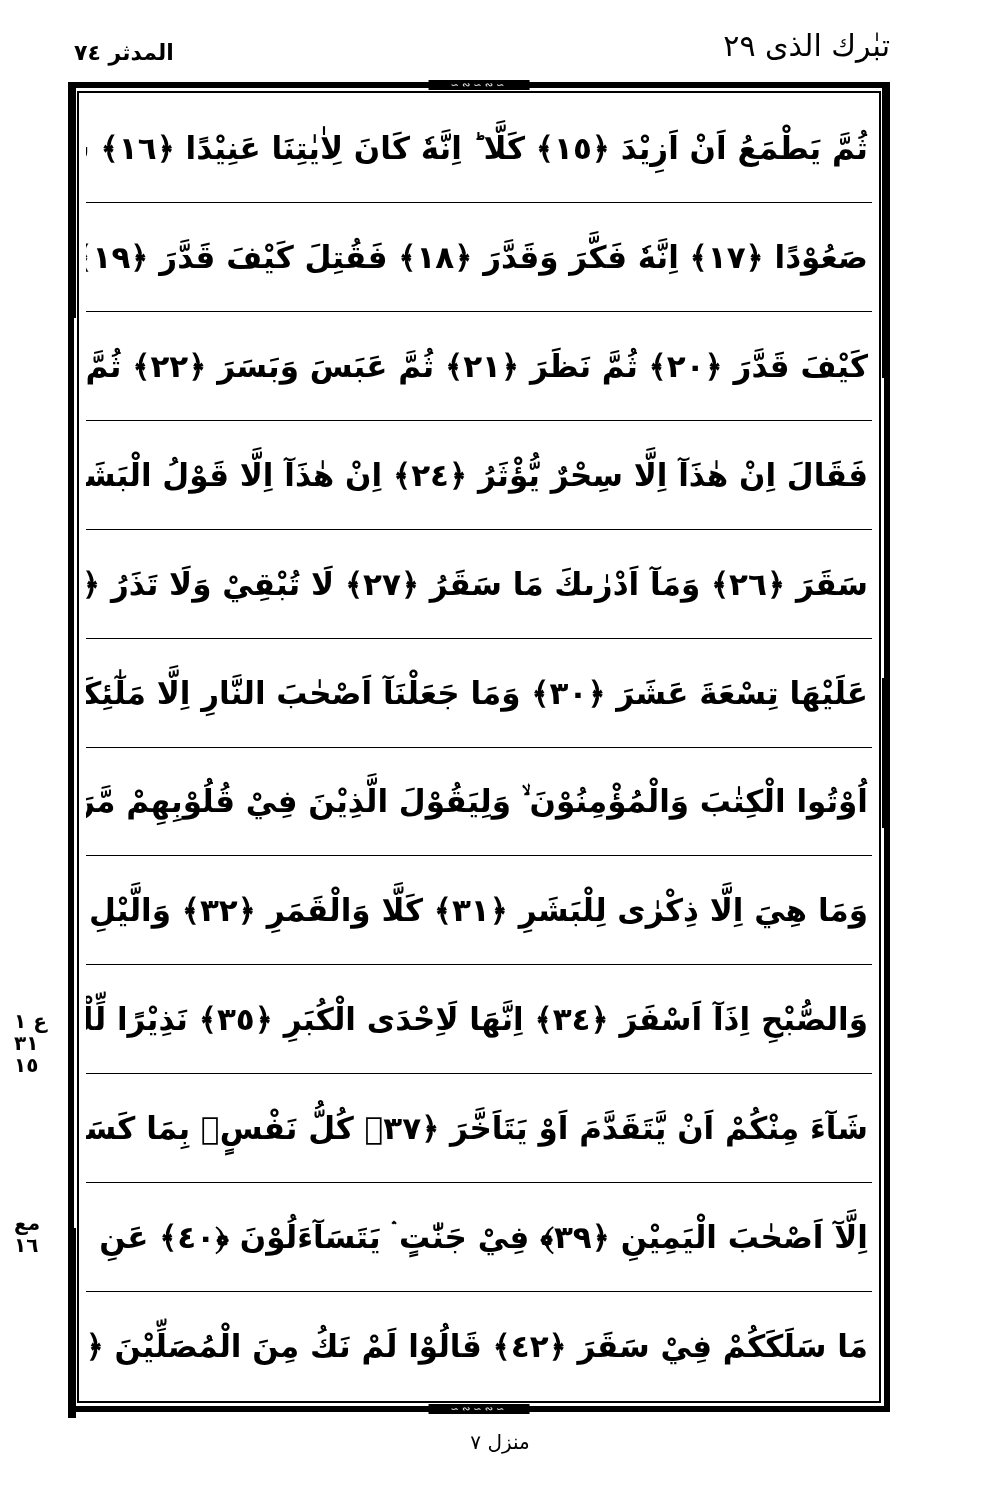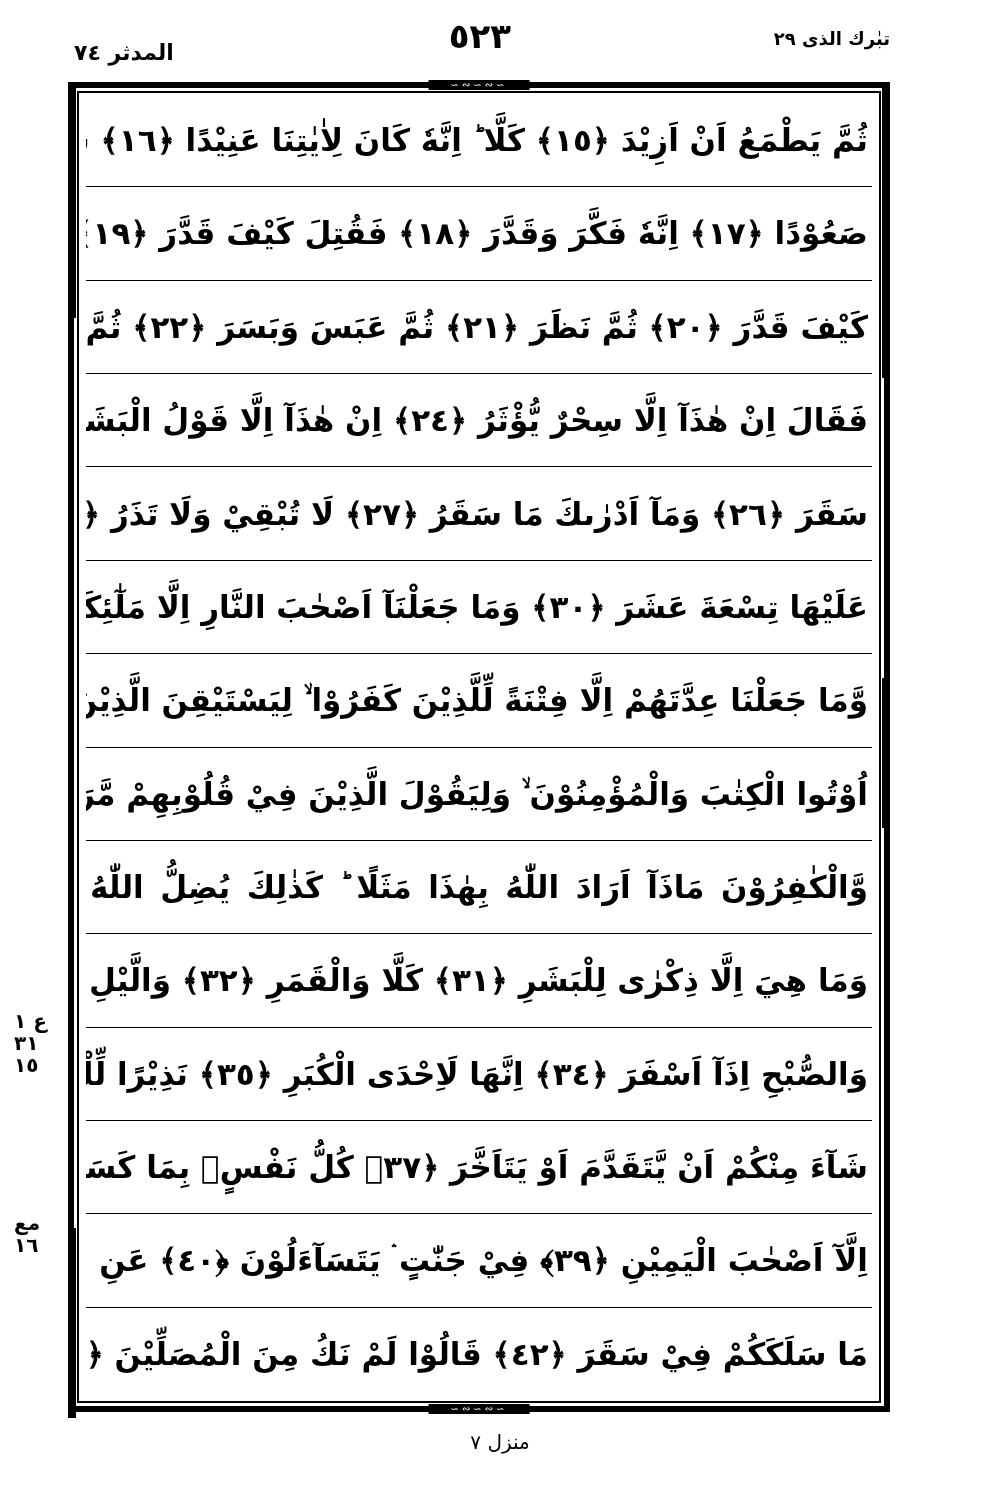--- a/index.html
+++ b/index.html
@@ -3,21 +3,21 @@
 <meta charset="utf-8">
 <style>
   html, body { margin: 0; padding: 0; }
   body {
     width: 1000px; height: 1485px; background: #ffffff; position: relative;
     overflow: hidden; font-family: "DejaVu Sans", sans-serif; color: #000;
   }
   .header { position: absolute; top: 14px; left: 70px; width: 820px; height: 66px; }
   .hdr-left { position: absolute; left: 4px; top: 26px; font-size: 22px; font-weight: bold; direction: rtl; }
   .hdr-center { position: absolute; left: 0; right: 0; top: 2px; text-align: center; font-size: 34px; font-weight: bold; }
-  .hdr-right { position: absolute; right: 0; top: 14px; font-size: 18px; font-weight: bold; direction: rtl; text-align: right; }
+  .hdr-right { position: absolute; right: 0; top: 14px; font-size: 30px; font-weight: normal; direction: rtl; text-align: right; }
 
   .frame {
     position: absolute; left: 68px; top: 82px; width: 822px; height: 1330px;
     box-sizing: border-box; border: 6px solid #000; background: #fff;
   }
   .frame::before {
     content: ""; position: absolute; inset: 3px; border: 2px solid #000; pointer-events: none;
   }
   .orn-top, .orn-bottom {
     position: absolute; left: 50%; transform: translateX(-50%);
@@ -44,21 +44,20 @@
   .margin-note {
     position: absolute; font-size: 20px; font-weight: bold; direction: rtl; text-align: left; line-height: 1.1;
   }
   .footer { position: absolute; top: 1430px; left: 0; right: 0; text-align: center; font-size: 20px; font-weight: normal; direction: rtl; }
 </style>
 </head>
 <body>
 
 <div class="header">
   <div class="hdr-left">المدثر ٧٤</div>
-  <div class="hdr-center">٥٢٣</div>
   <div class="hdr-right">تبٰرك الذى ٢٩</div>
 </div>
 
 <div class="frame">
   <div class="orn-top">∽∾∽∾∽</div>
   <div class="orn-side" style="left:-6px; top:0; height:230px;"></div>
   <div class="orn-side" style="right:-6px; top:0; height:290px;"></div>
   <div class="orn-side" style="right:-6px; top:590px; height:150px;"></div>
   <div class="orn-side" style="left:-6px; top:1140px; height:190px;"></div>
 
@@ -75,27 +74,21 @@
     <div class="line">
         <span class="line-text">فَقَالَ اِنْ هٰذَآ اِلَّا سِحْرٌ يُّؤْثَرُ ﴿٢٤﴾ اِنْ هٰذَآ اِلَّا قَوْلُ الْبَشَرِ ﴿٢٥﴾ سَاُصْلِيْهِ</span>
       </div>
     <div class="line">
         <span class="line-text">سَقَرَ ﴿٢٦﴾ وَمَآ اَدْرٰىكَ مَا سَقَرُ ﴿٢٧﴾ لَا تُبْقِيْ وَلَا تَذَرُ ﴿٢٨﴾ لَوَّاحَةٌ لِّلْبَشَرِ ﴿٢٩﴾</span>
       </div>
     <div class="line">
         <span class="line-text">عَلَيْهَا تِسْعَةَ عَشَرَ ﴿٣٠﴾ وَمَا جَعَلْنَآ اَصْحٰبَ النَّارِ اِلَّا مَلٰٓئِكَةً</span>
       </div>
     <div class="line">
-        <span class="line-text">وَّمَا جَعَلْنَا عِدَّتَهُمْ اِلَّا فِتْنَةً لِّلَّذِيْنَ كَفَرُوْا ۙ لِيَسْتَيْقِنَ الَّذِيْنَ</span>
-      </div>
-    <div class="line">
         <span class="line-text">اُوْتُوا الْكِتٰبَ وَالْمُؤْمِنُوْنَ ۙ وَلِيَقُوْلَ الَّذِيْنَ فِيْ قُلُوْبِهِمْ مَّرَضٌ</span>
-      </div>
-    <div class="line">
-        <span class="line-text">وَّالْكٰفِرُوْنَ مَاذَآ اَرَادَ اللّٰهُ بِهٰذَا مَثَلًا ؕ كَذٰلِكَ يُضِلُّ اللّٰهُ</span>
       </div>
     <div class="line">
         <span class="line-text">وَمَا هِيَ اِلَّا ذِكْرٰى لِلْبَشَرِ ﴿٣١﴾ كَلَّا وَالْقَمَرِ ﴿٣٢﴾ وَالَّيْلِ اِذْ اَدْبَرَ ﴿٣٣﴾</span>
       </div>
     <div class="line">
         <span class="line-text">وَالصُّبْحِ اِذَآ اَسْفَرَ ﴿٣٤﴾ اِنَّهَا لَاِحْدَى الْكُبَرِ ﴿٣٥﴾ نَذِيْرًا لِّلْبَشَرِ ﴿٣٦﴾ لِمَنْ</span>
       </div>
     <div class="line">
         <span class="line-text">شَآءَ مِنْكُمْ اَنْ يَّتَقَدَّمَ اَوْ يَتَاَخَّرَ ﴿٣٧﴾ كُلُّ نَفْسٍۭ بِمَا كَسَبَتْ رَهِيْنَةٌ ﴿٣٨﴾</span>
       </div>

